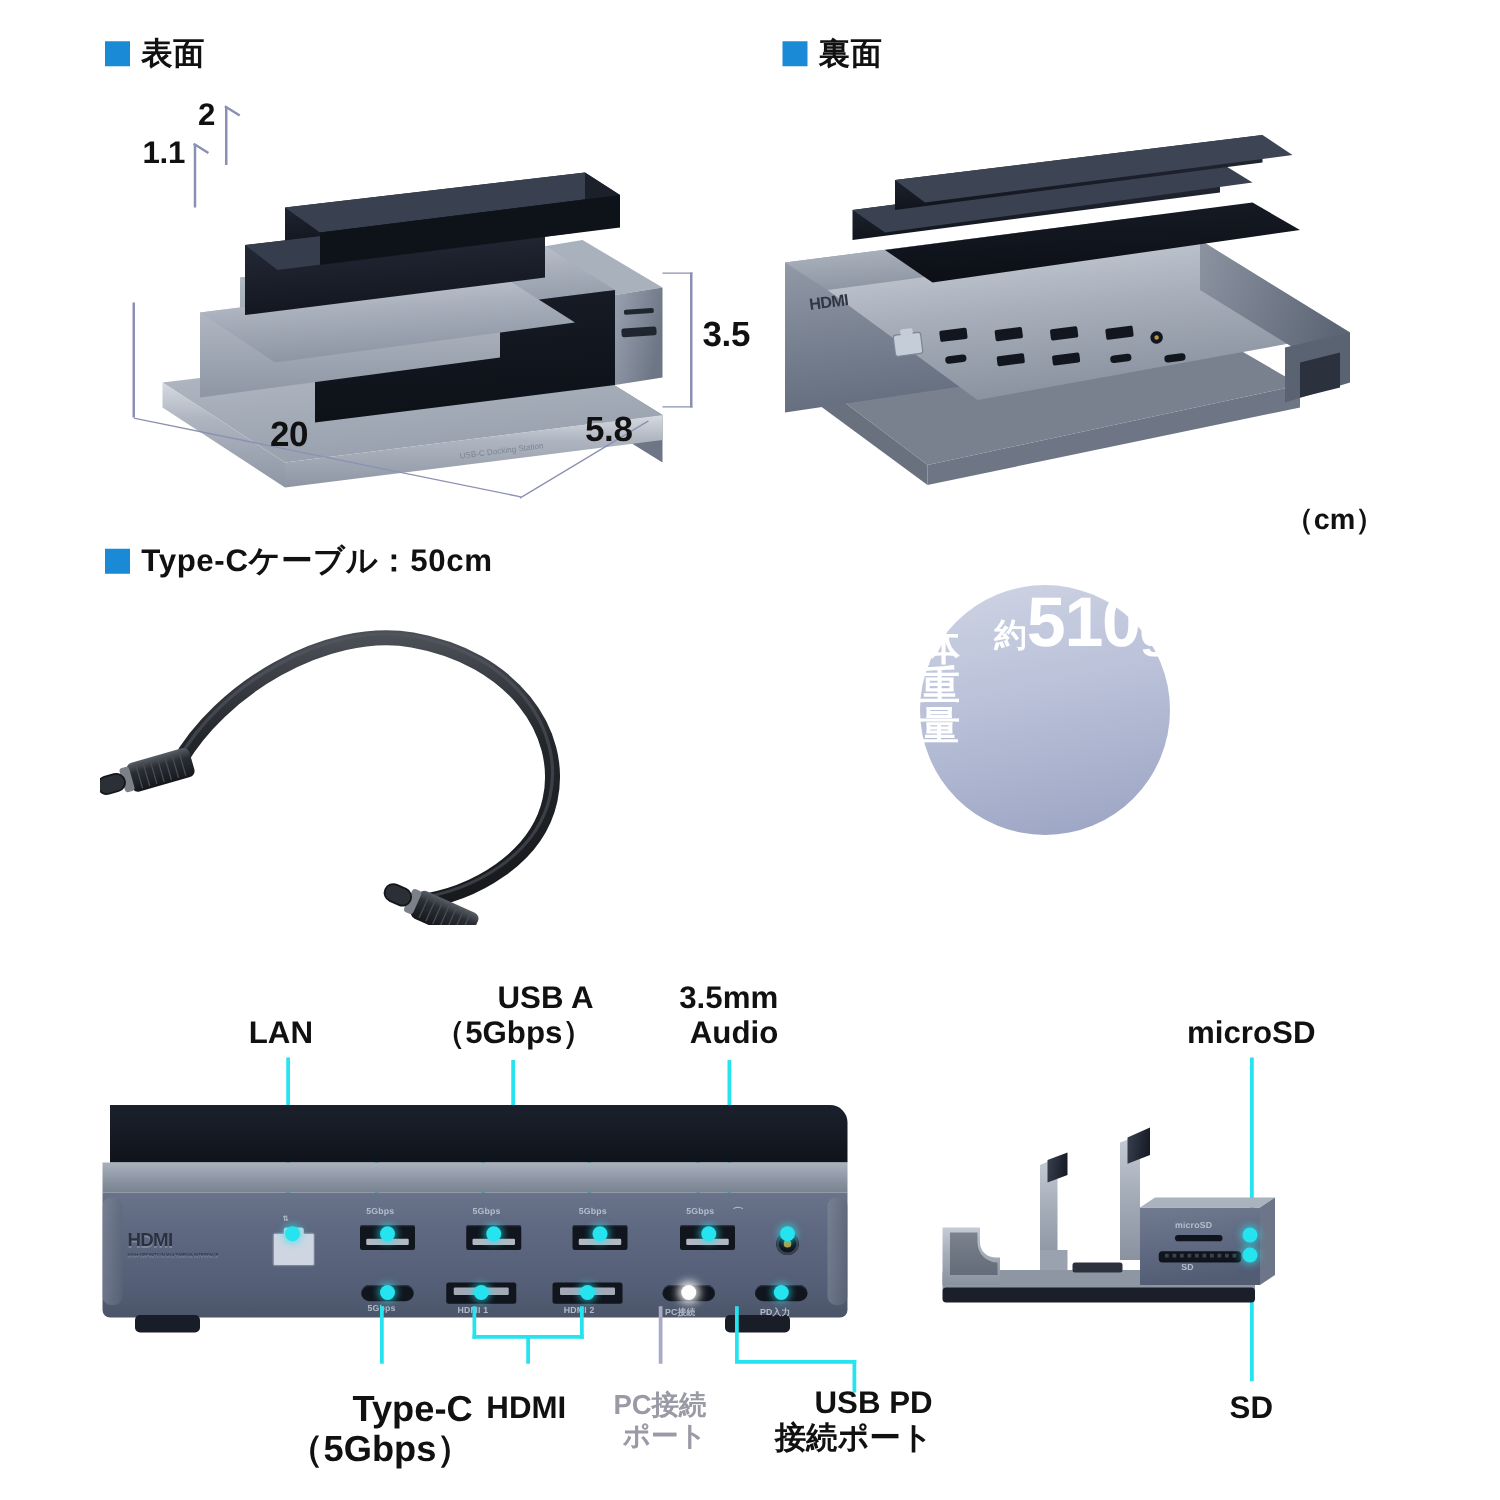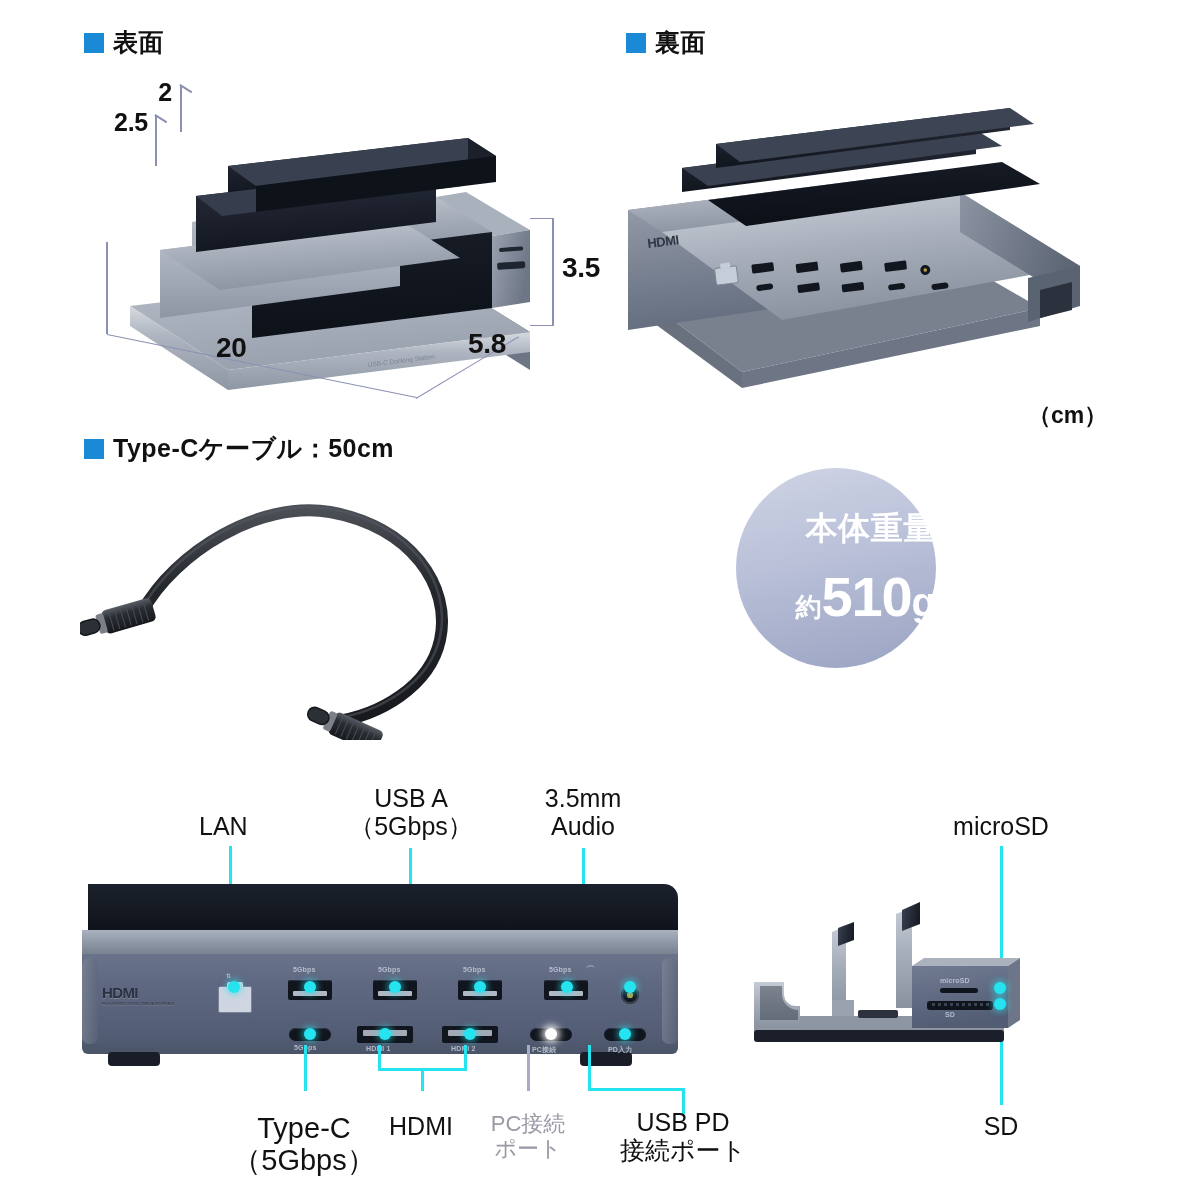--- a/index.html
+++ b/index.html
@@ -21,32 +21,32 @@
   .dimline{background:#8b90b2;position:absolute;}
   .dimtxt{position:absolute;font-weight:bold;color:#111;letter-spacing:-.01em;}
 
   
   .stand-wrap{position:absolute;}
 
   
   .weight-badge{
     position:absolute;border-radius:50%;
     background:linear-gradient(168deg,#cfd4e4 0%,#b9c0d8 45%,#9aa3c2 100%);
-    display:flex;flex-direction:column;align-items:flex-end;justify-content:center;
+    display:flex;flex-direction:row;align-items:flex-start;justify-content:center;
     color:#fff;
     gap:23px;
   }
   .wb-l1{font-size:32px;font-weight:bold;letter-spacing:.02em;line-height:1;}
   .wb-l2{display:flex;align-items:baseline;line-height:1;margin-top:2px;}
   .wb-yaku{font-size:26px;font-weight:bold;}
   .wb-num{font-size:56px;font-weight:bold;letter-spacing:-.02em;}
   .wb-g{font-size:40px;font-weight:bold;}
 
   
-  .callout{position:absolute;font-weight:normal;color:#111;text-align:center;line-height:1.12;white-space:nowrap;}
+  .callout{position:absolute;font-weight:bold;color:#111;text-align:right;line-height:1.12;white-space:nowrap;}
   .callout.grey{color:#9a9aa6;}
   .lead{position:absolute;background:#25e4f0;}
   .lead.grey{background:#a9abc6;}
 
   
   .panel{position:absolute;}
 
   .usb-a{position:absolute;background:#11151d;border-radius:2px;box-shadow:inset 0 1px 0 #2c3444;}
   .usb-a::after{content:"";position:absolute;left:12%;right:12%;bottom:22%;height:22%;background:#cfd6e2;border-radius:1px;opacity:.85;}
   .usb-c{position:absolute;background:#11151d;border-radius:7px;box-shadow:inset 0 1px 0 #2c3444;}
@@ -154,21 +154,21 @@
   </svg>
 
   
   <div class="dimline" style="left:80px;top:16px;width:1.6px;height:46px;"></div>
   <div class="dimline" style="left:80px;top:14px;width:14px;height:1.6px;transform:rotate(32deg);transform-origin:left center;"></div>
   <div class="dimtxt" style="left:72px;top:8px;font-size:25px;transform:translateX(-100%);">2</div>
 
   
   <div class="dimline" style="left:55px;top:46px;width:1.6px;height:50px;"></div>
   <div class="dimline" style="left:55px;top:44px;width:14px;height:1.6px;transform:rotate(32deg);transform-origin:left center;"></div>
-  <div class="dimtxt" style="left:48px;top:38px;font-size:25px;transform:translateX(-100%);">2.5</div>
+  <div class="dimtxt" style="left:48px;top:38px;font-size:25px;transform:translateX(-100%);">1.1</div>
 
   
   <div class="dimline" style="left:452px;top:148px;width:1.6px;height:108px;"></div>
   <div class="dimline" style="left:430px;top:148px;width:24px;height:1.4px;"></div>
   <div class="dimline" style="left:430px;top:255px;width:24px;height:1.4px;"></div>
   <div class="dimtxt" style="left:462px;top:182px;font-size:28px;">3.5</div>
 
   
   <div class="dimline" style="left:6px;top:172px;width:1.6px;height:92px;transform:rotate(0deg);"></div>
   <div class="dimline" style="left:7px;top:264px;width:316px;height:1.4px;transform:rotate(11.5deg);transform-origin:left center;"></div>

